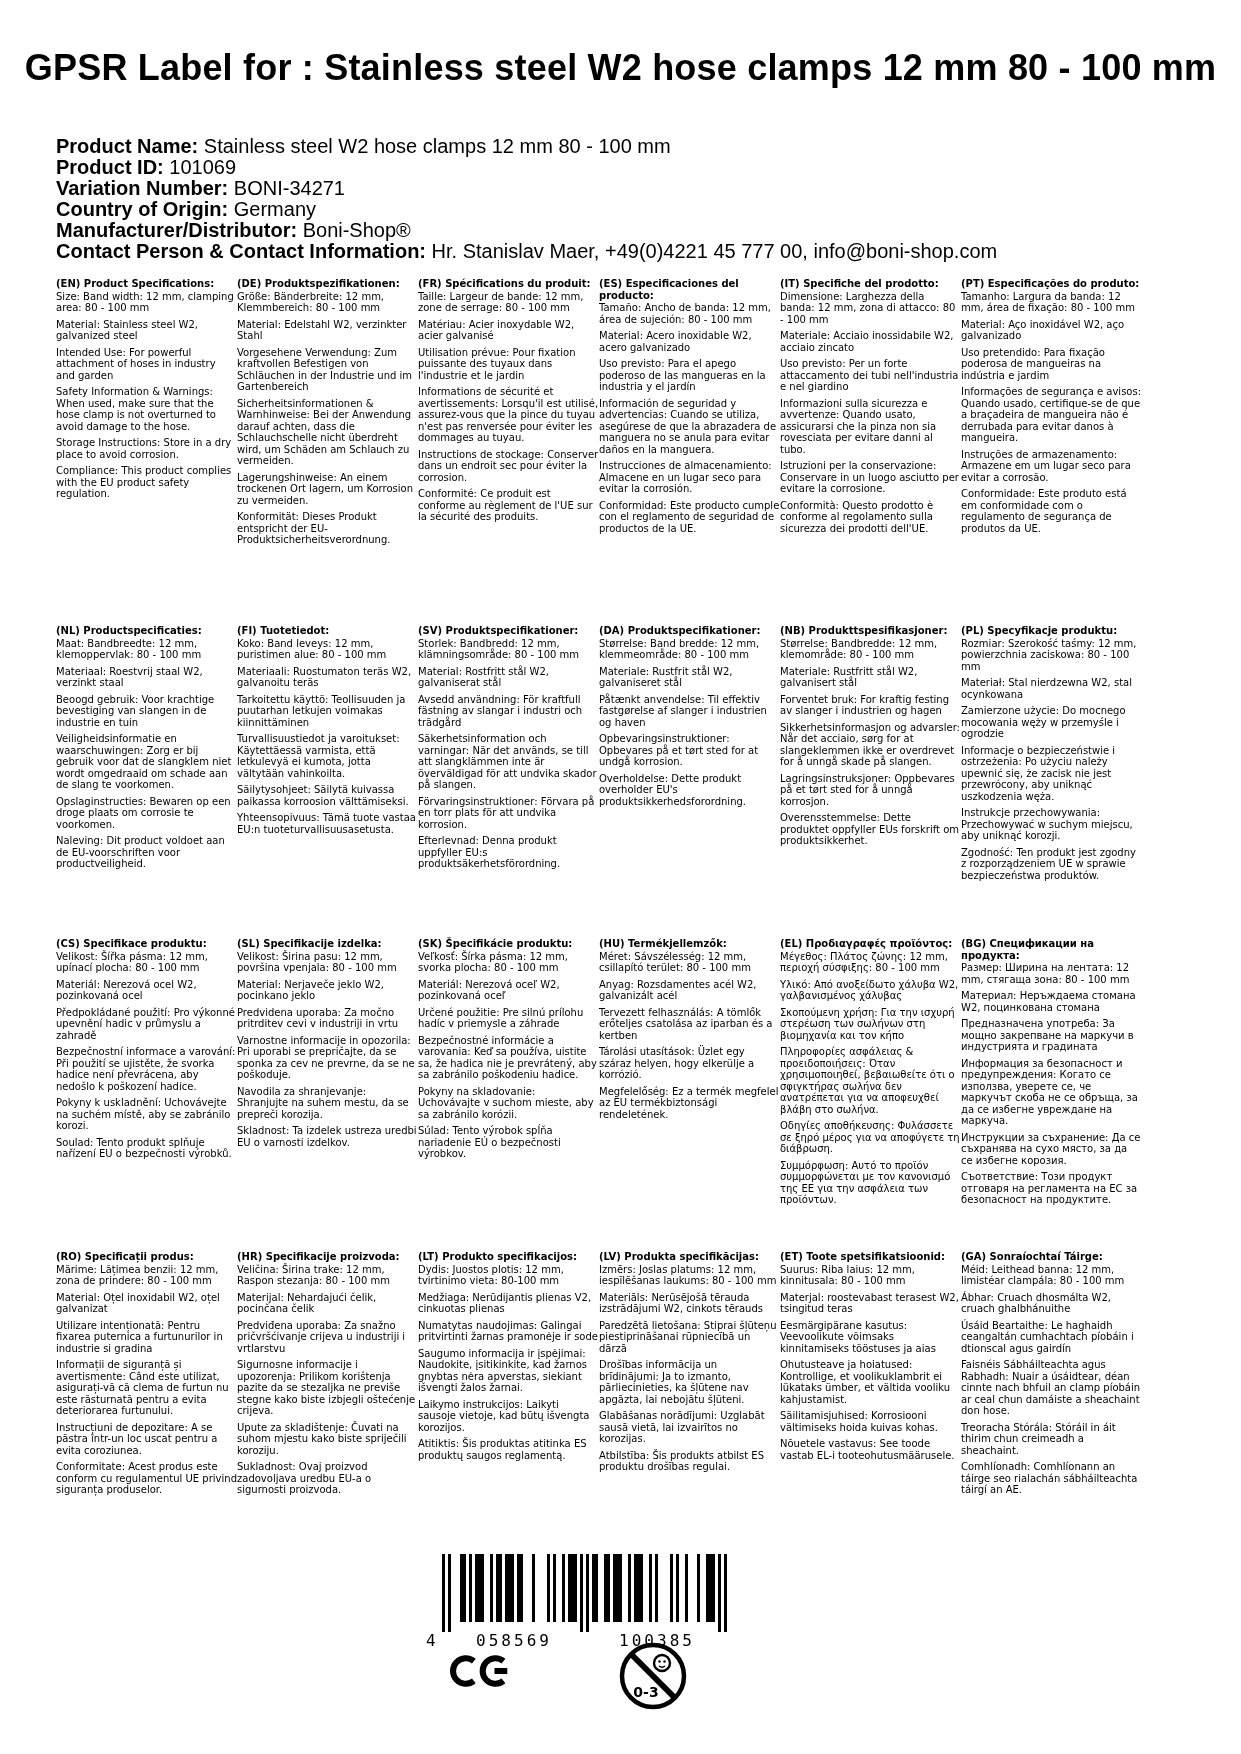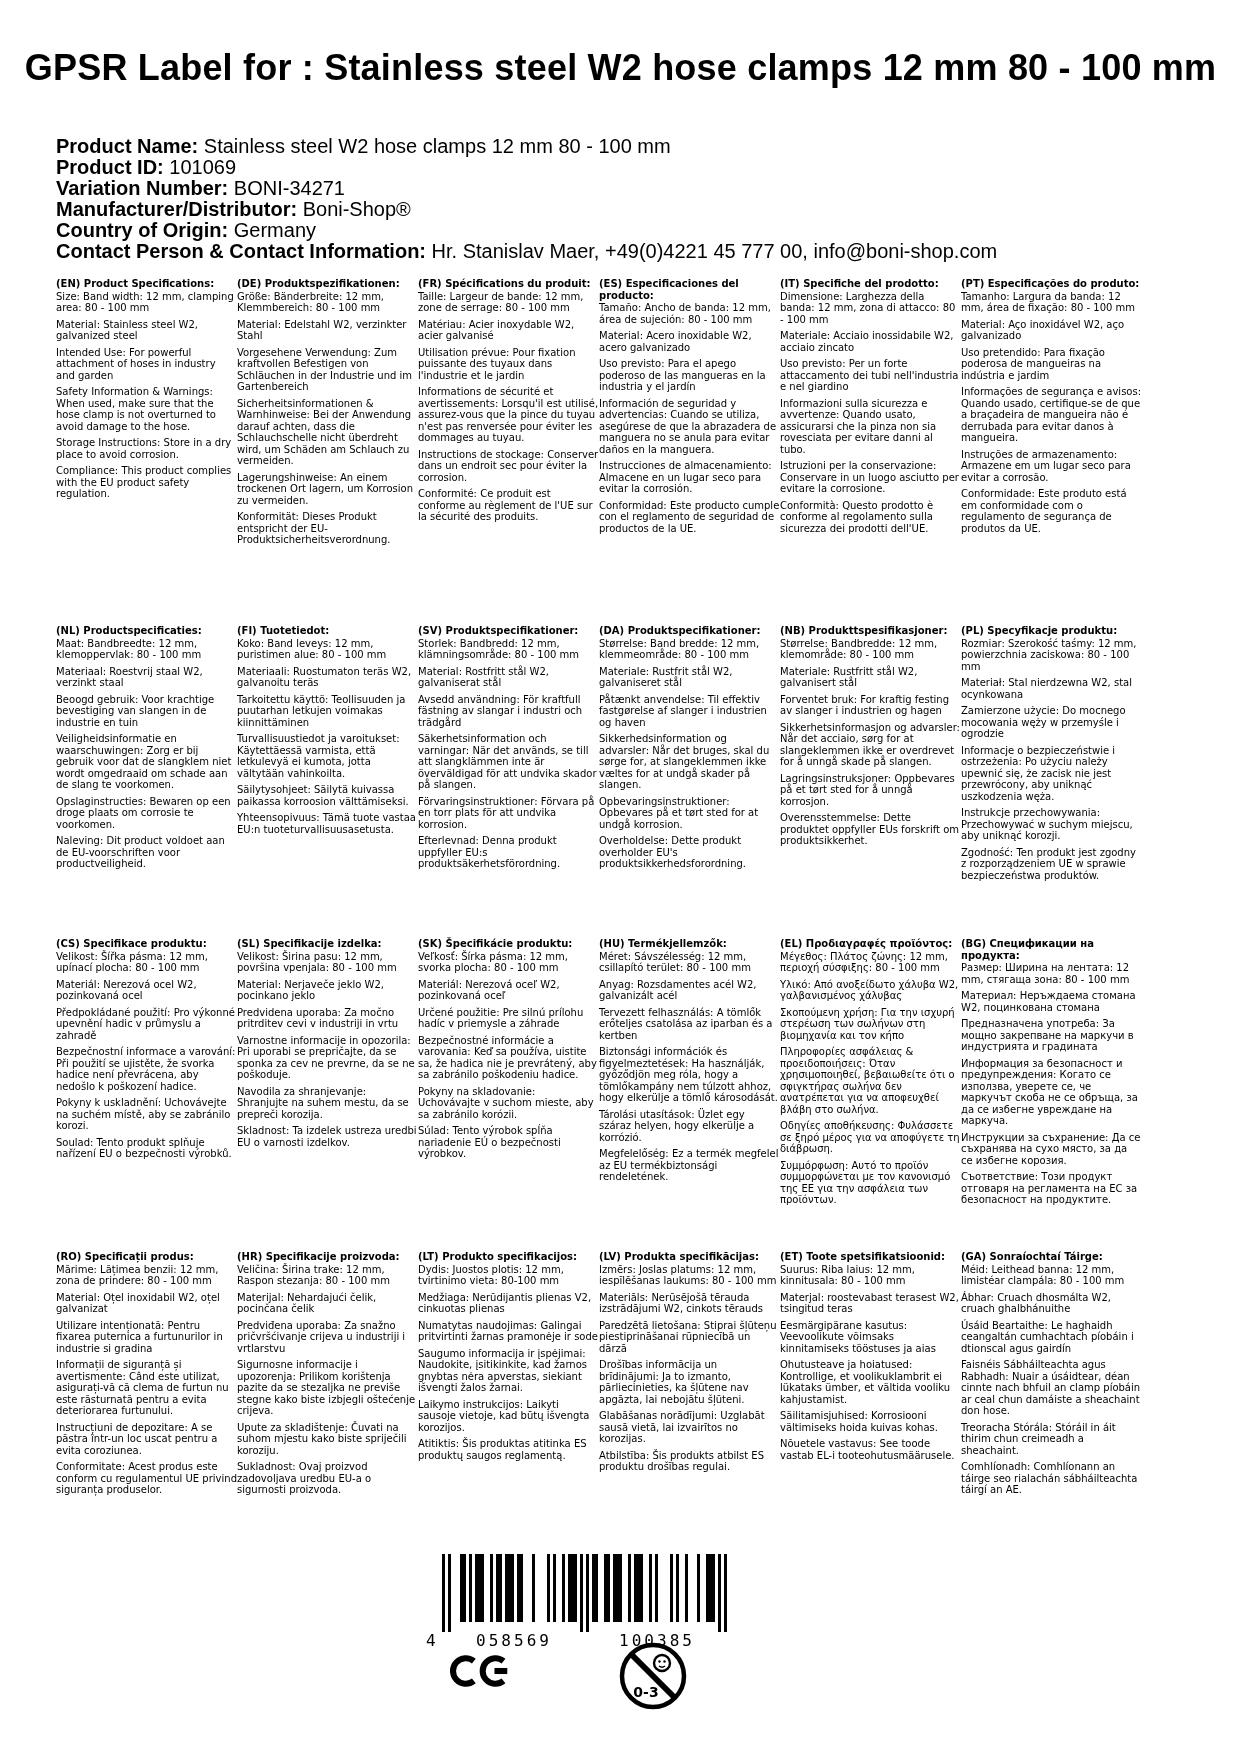--- a/index.html
+++ b/index.html
@@ -27,22 +27,22 @@
 <body>
 
 <div class="page">
 
   <h1 class="title">GPSR Label for : Stainless steel W2 hose clamps 12 mm 80 - 100 mm</h1>
 
   <div class="product-info">
       <div class="pi-line"><span class="pi-label">Product Name:</span><span class="pi-value">&nbsp;Stainless steel W2 hose clamps 12 mm 80 - 100 mm</span></div>
       <div class="pi-line"><span class="pi-label">Product ID:</span><span class="pi-value">&nbsp;101069</span></div>
       <div class="pi-line"><span class="pi-label">Variation Number:</span><span class="pi-value">&nbsp;BONI-34271</span></div>
+      <div class="pi-line"><span class="pi-label">Country of Origin:</span><span class="pi-value">&nbsp;Germany</span></div>
       <div class="pi-line"><span class="pi-label">Manufacturer/Distributor:</span><span class="pi-value">&nbsp;Boni-Shop®</span></div>
-      <div class="pi-line"><span class="pi-label">Country of Origin:</span><span class="pi-value">&nbsp;Germany</span></div>
       <div class="pi-line"><span class="pi-label">Contact Person &amp; Contact Information:</span><span class="pi-value">&nbsp;Hr. Stanislav Maer, +49(0)4221 45 777 00, info@boni-shop.com</span></div>
     </div>
 
   <div>
     <div class="spec-row" id="row0">
         <div class="spec-block">
           <div class="spec-header">(EN) Product Specifications:</div>
           <p>Size: Band width: 12 mm, clamping area: 80 - 100 mm</p>
           <p>Material: Stainless steel W2, galvanized steel</p>
           <p>Intended Use: For powerful attachment of hoses in industry and garden</p>
@@ -122,21 +122,20 @@
           <p>Avsedd användning: För kraftfull fästning av slangar i industri och trädgård</p>
           <p>Säkerhetsinformation och varningar: När det används, se till att slangklämmen inte är överväldigad för att undvika skador på slangen.</p>
           <p>Förvaringsinstruktioner: Förvara på en torr plats för att undvika korrosion.</p>
           <p>Efterlevnad: Denna produkt uppfyller EU:s produktsäkerhetsförordning.</p>
         </div>
         <div class="spec-block">
           <div class="spec-header">(DA) Produktspecifikationer:</div>
           <p>Størrelse: Band bredde: 12 mm, klemmeområde: 80 - 100 mm</p>
           <p>Materiale: Rustfrit stål W2, galvaniseret stål</p>
           <p>Påtænkt anvendelse: Til effektiv fastgørelse af slanger i industrien og haven</p>
-          <p>Sikkerhedsinformation og advarsler: Når det bruges, skal du sørge for, at slangeklemmen ikke væltes for at undgå skader på slangen.</p>
           <p>Opbevaringsinstruktioner: Opbevares på et tørt sted for at undgå korrosion.</p>
           <p>Overholdelse: Dette produkt overholder EU's produktsikkerhedsforordning.</p>
         </div>
         <div class="spec-block">
           <div class="spec-header">(NB) Produkttspesifikasjoner:</div>
           <p>Størrelse: Bandbredde: 12 mm, klemområde: 80 - 100 mm</p>
           <p>Materiale: Rustfritt stål W2, galvanisert stål</p>
           <p>Forventet bruk: For kraftig festing av slanger i industrien og hagen</p>
           <p>Sikkerhetsinformasjon og advarsler: Når det acciaio, sørg for at slangeklemmen ikke er overdrevet for å unngå skade på slangen.</p>
           <p>Lagringsinstruksjoner: Oppbevares på et tørt sted for å unngå korrosjon.</p>
@@ -178,21 +177,20 @@
           <p>Určené použitie: Pre silnú prílohu hadíc v priemysle a záhrade</p>
           <p>Bezpečnostné informácie a varovania: Keď sa používa, uistite sa, že hadica nie je prevrátený, aby sa zabránilo poškodeniu hadice.</p>
           <p>Pokyny na skladovanie: Uchovávajte v suchom mieste, aby sa zabránilo korózii.</p>
           <p>Súlad: Tento výrobok spĺňa nariadenie EÚ o bezpečnosti výrobkov.</p>
         </div>
         <div class="spec-block">
           <div class="spec-header">(HU) Termékjellemzők:</div>
           <p>Méret: Sávszélesség: 12 mm, csillapító terület: 80 - 100 mm</p>
           <p>Anyag: Rozsdamentes acél W2, galvanizált acél</p>
           <p>Tervezett felhasználás: A tömlők erőteljes csatolása az iparban és a kertben</p>
-          <p>Biztonsági információk és figyelmeztetések: Ha használják, győződjön meg róla, hogy a tömlőkampány nem túlzott ahhoz, hogy elkerülje a tömlő károsodását.</p>
           <p>Tárolási utasítások: Üzlet egy száraz helyen, hogy elkerülje a korrózió.</p>
           <p>Megfelelőség: Ez a termék megfelel az EU termékbiztonsági rendeletének.</p>
         </div>
         <div class="spec-block">
           <div class="spec-header">(EL) Προδιαγραφές προϊόντος:</div>
           <p>Μέγεθος: Πλάτος ζώνης: 12 mm, περιοχή σύσφιξης: 80 - 100 mm</p>
           <p>Υλικό: Από ανοξείδωτο χάλυβα W2, γαλβανισμένος χάλυβας</p>
           <p>Σκοπούμενη χρήση: Για την ισχυρή στερέωση των σωλήνων στη βιομηχανία και τον κήπο</p>
           <p>Πληροφορίες ασφάλειας &amp; προειδοποιήσεις: Όταν χρησιμοποιηθεί, βεβαιωθείτε ότι ο σφιγκτήρας σωλήνα δεν ανατρέπεται για να αποφευχθεί βλάβη στο σωλήνα.</p>
           <p>Οδηγίες αποθήκευσης: Φυλάσσετε σε ξηρό μέρος για να αποφύγετε τη διάβρωση.</p>

